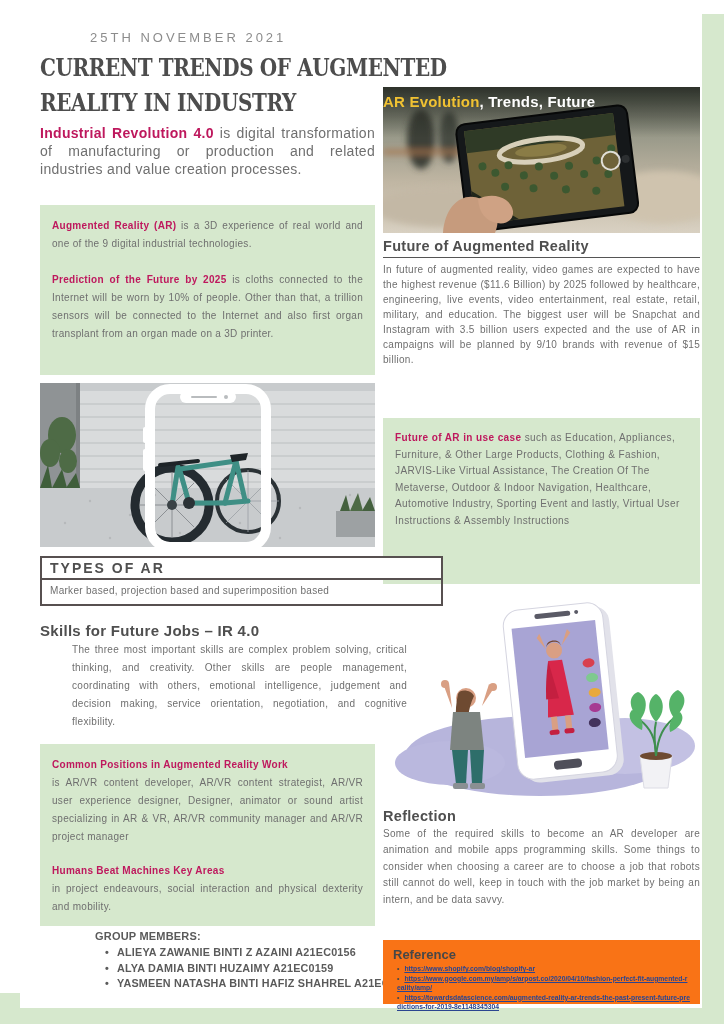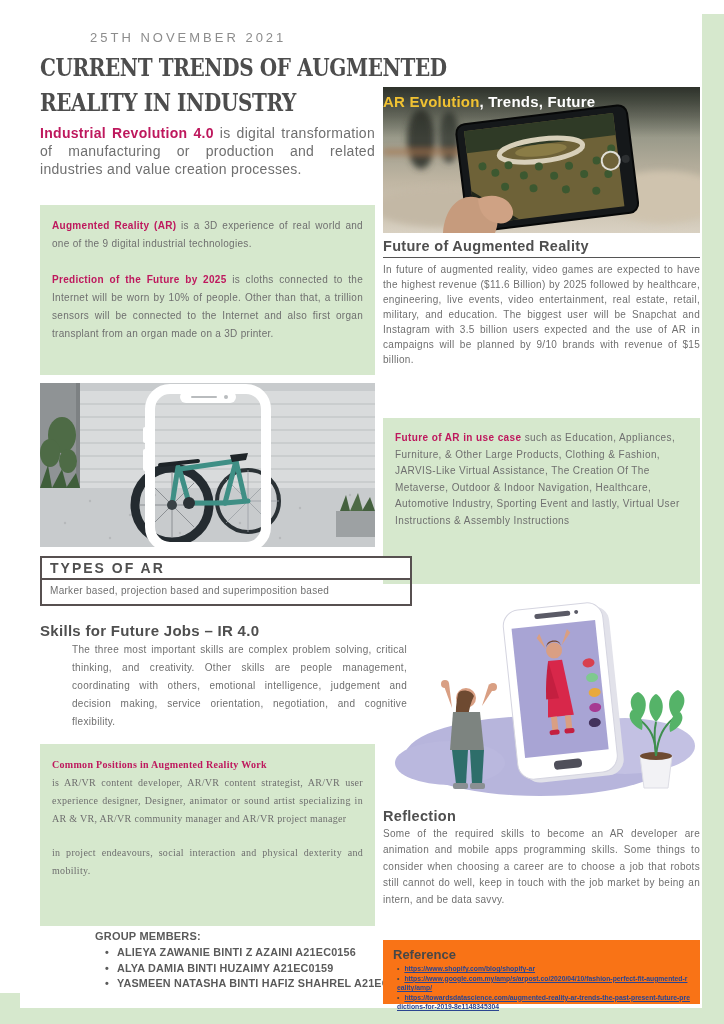--- a/index.html
+++ b/index.html
@@ -42,28 +42,28 @@
   .future-head{left:383px;top:238px;width:317px;}
   .future-rule{left:383px;top:257px;width:317px;height:0;border-top:1.6px solid #555;}
   .future-body{left:383px;top:262px;width:317px;line-height:15px;}
 
   .gbox2{left:383px;top:418px;width:293px;height:142px;padding:12px;line-height:16.5px;letter-spacing:0.4px;}
 
   
   .bike{left:40px;top:383px;width:335px;height:164px;overflow:hidden;}
 
   
-  .types{left:40px;top:556px;width:372px;}
+  .types{left:40px;top:556px;width:403px;}
   .types-head{border:2px solid #575050;padding:2px 8px;font-size:14px;font-weight:700;letter-spacing:2px;color:#4f4f4f;background:#fff;}
   .types-body{border:2px solid #575050;border-top:none;padding:2px 0 4px 8px;}
 
   .skills-head{left:40px;top:622px;width:335px;font-size:15px;}
   .skills-body{left:40px;top:641px;width:335px;margin-left:32px;}
 
-  .gbox3{left:40px;top:744px;width:311px;height:158px;padding:12px;font-family:Liberation Serif, serif;}
+  .gbox3{left:40px;top:744px;width:311px;height:158px;padding:12px;}
   .gbox3 .bh{display:block;}
   .gbox3 p{margin:0 0 16px 0;}
   .gbox3 p:last-child{margin-bottom:0;}
 
   
   .members{left:52px;top:930px;width:340px;color:#5a5a5a;font-family:"Liberation Sans", sans-serif;margin-left:43px;}
   .members-head{font-size:11px;font-weight:700;letter-spacing:0.2px;}
   .members ul{margin:3px 0 0 6px;padding:0;list-style:none;}
   .members li{font-size:10.8px;font-weight:700;line-height:15.5px;letter-spacing:0.2px;}
   .members li::before{content:"•";margin:0 8px 0 4px;}
@@ -262,21 +262,21 @@
 <div class="abs types">
   <div class="types-head">TYPES OF AR</div>
   <div class="types-body body-txt justify">Marker based, projection based and superimposition based</div>
 </div>
 
 <div class="abs h2 skills-head">Skills for Future Jobs – IR 4.0</div>
 <div class="abs body-txt justify skills-body">The three most important skills are complex problem solving, critical thinking, and creativity. Other skills are people management, coordinating with others, emotional intelligence, judgement and decision making, service orientation, negotiation, and cognitive flexibility.</div>
 
 <div class="abs greenbox body-txt justify gbox3">
   <p><span class="b bh">Common Positions in Augmented Reality Work</span><span>is AR/VR content developer, AR/VR content strategist, AR/VR user experience designer, Designer, animator or sound artist specializing in AR &amp; VR, AR/VR community manager and AR/VR project manager</span></p>
-  <p><span>in project endeavours, social interaction and physical dexterity and mobility.</span></p>
+  <p><span class="b bh">Humans Beat Machines Key Areas</span><span>in project endeavours, social interaction and physical dexterity and mobility.</span></p>
 </div>
 
 <div class="abs members">
   <div class="members-head">GROUP MEMBERS:</div>
   <ul>
     <li>ALIEYA ZAWANIE BINTI Z AZAINI A21EC0156</li>
     <li>ALYA DAMIA BINTI HUZAIMY A21EC0159</li>
     <li>YASMEEN NATASHA BINTI HAFIZ SHAHREL A21EC0147</li>
   </ul>
 </div>

